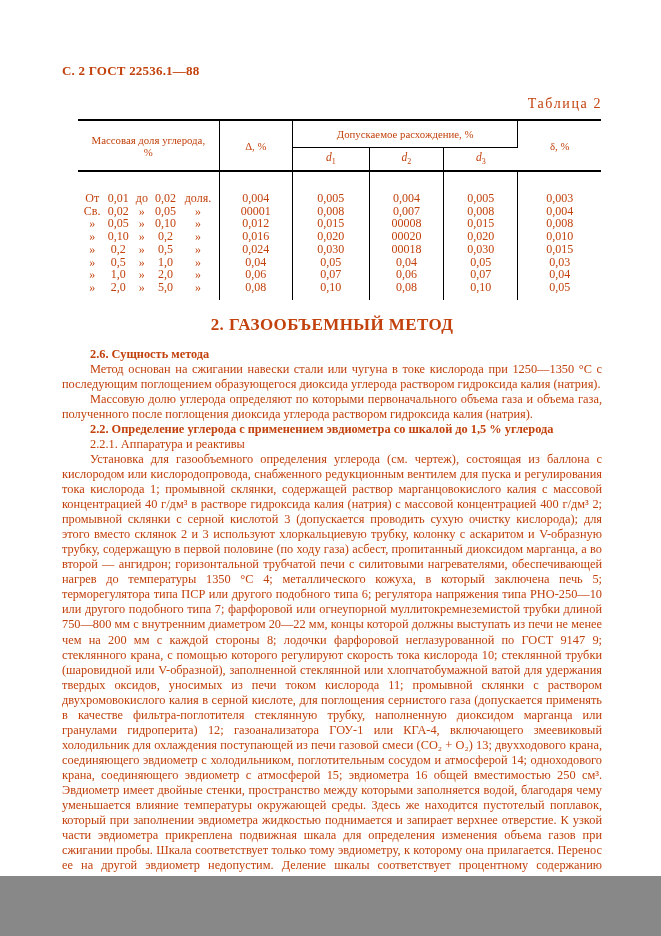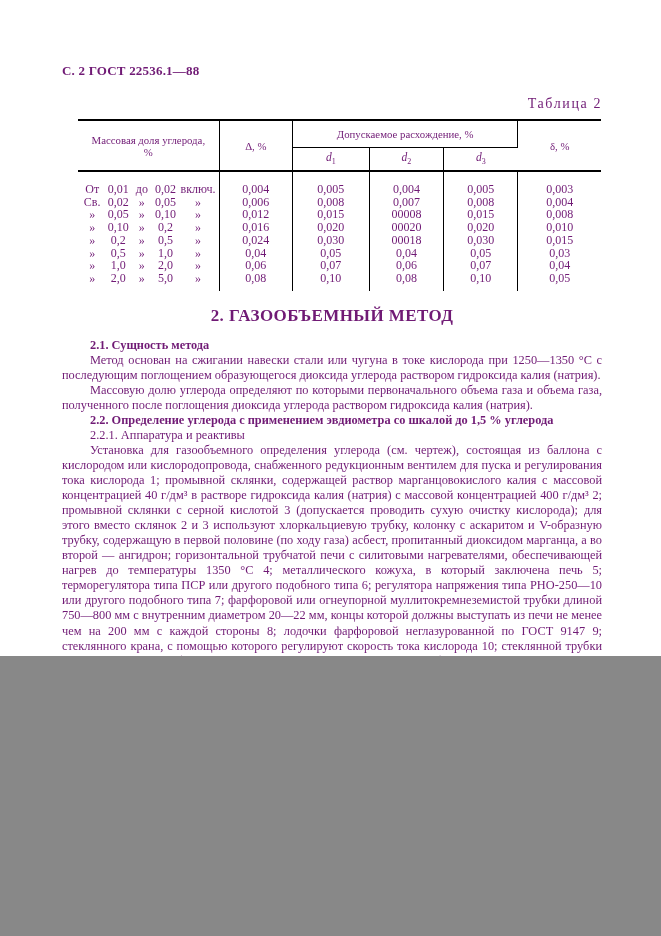--- a/index.html
+++ b/index.html
@@ -1,23 +1,23 @@
 <!DOCTYPE html>
 <html lang="ru"><head>
 <meta charset="utf-8">
 <style>
   html,body{margin:0;padding:0;}
   body{background:#888;}
   .page{
     position:relative;
-    width:661px;height:656px;
+    width:661px;height:876px;
     background:#ffffff;
     overflow:hidden;
     font-family:"Liberation Serif","DejaVu Serif",serif;
-    color:#701a75;
+    color:#c2410c;
     box-sizing:border-box;
   }
   .content{
     position:absolute;left:62px;top:0;width:540px;
   }
   .doc-header{
     margin-top:63px;
     font-size:13px;font-weight:bold;letter-spacing:.2px;
   }
   .table-caption{
@@ -48,21 +48,21 @@
   .gost-table th:last-child,.gost-table td:last-child{border-right:none;}
   .gost-table th.group{border-bottom:1px solid #000;height:22px;}
   .gost-table th.sub{height:18px;font-size:11px;}
   .gost-table th.sub i{font-size:11.5px;}
   .gost-table th.sub sub{font-size:8px;}
   .gost-table td{
     font-size:12px;line-height:12.7px;
     text-align:center;vertical-align:top;
     padding:0 2px;
   }
-  .gost-table tbody tr:first-child td{padding-top:11px;}
+  .gost-table tbody tr:first-child td{padding-top:20px;}
   .gost-table tbody tr:last-child td{padding-bottom:6px;}
   .range-cell{display:flex;justify-content:center;}
   .range-cell span{display:inline-block;text-align:center;}
   .range-cell .rp{width:30px;}
   .range-cell .rf{width:34px;}
   .range-cell .rm{width:24px;}
   .range-cell .rt{width:34px;}
   .range-cell .rs{width:46px;}
   .section-title{
     margin-top:15px;
@@ -107,41 +107,41 @@
         </tr>
       </thead>
       <tbody>
       <tr>
         <td>
           <span class="range-cell">
             <span class="rp">От</span>
                 <span class="rf">0,01</span>
                 <span class="rm">до</span>
                 <span class="rt">0,02</span>
-                <span class="rs">включ.</span>
+                <span class="rs">доля.</span>
           </span>
         </td>
         <td>0,004</td>
         <td>0,005</td>
         <td>0,004</td>
         <td>0,005</td>
         <td>0,003</td>
       </tr>
 
       <tr>
         <td>
           <span class="range-cell">
             <span class="rp">Св.</span>
                 <span class="rf">0,02</span>
                 <span class="rm">»</span>
                 <span class="rt">0,05</span>
                 <span class="rs">»</span>
           </span>
         </td>
-        <td>0,006</td>
+        <td>00001</td>
         <td>0,008</td>
         <td>0,007</td>
         <td>0,008</td>
         <td>0,004</td>
       </tr>
 
       <tr>
         <td>
           <span class="range-cell">
             <span class="rp">»</span>
@@ -241,21 +241,21 @@
         <td>0,08</td>
         <td>0,10</td>
         <td>0,05</td>
       </tr>
     </tbody>
     </table>
 
     <div class="section-title">2. ГАЗООБЪЕМНЫЙ МЕТОД</div>
 
     <div class="bodytext">
-      <p class="hd first">2.1. Сущность метода</p>
+      <p class="hd first">2.6. Сущность метода</p>
       <p>Метод основан на сжигании навески стали или чугуна в токе кислорода при 1250—1350 °С с последующим поглощением образующегося диоксида углерода раствором гидроксида калия (натрия).</p>
       <p>Массовую долю углерода определяют по которыми первоначального объема газа и объема газа, полученного после поглощения диоксида углерода раствором гидроксида калия (натрия).</p>
       <p class="hd">2.2. Определение углерода с применением эвдиометра со шкалой до 1,5 % углерода</p>
       <p>2.2.1. Аппаратура и реактивы</p>
       <p>Установка для газообъемного определения углерода (см. чертеж), состоящая из баллона с кислородом или кислородопровода, снабженного редукционным вентилем для пуска и регулирования тока кислорода 1; промывной склянки, содержащей раствор марганцовокислого калия с массовой концентрацией 40 г/дм³ в растворе гидроксида калия (натрия) с массовой концентрацией 400 г/дм³ 2; промывной склянки с серной кислотой 3 (допускается проводить сухую очистку кислорода); для этого вместо склянок 2 и 3 используют хлоркальциевую трубку, колонку с аскаритом и V-образную трубку, содержащую в первой половине (по ходу газа) асбест, пропитанный диоксидом марганца, а во второй — ангидрон; горизонтальной трубчатой печи с силитовыми нагревателями, обеспечивающей нагрев до температуры 1350 °С 4; металлического кожуха, в который заключена печь 5; терморегулятора типа ПСР или другого подобного типа 6; регулятора напряжения типа РНО-250—10 или другого подобного типа 7; фарфоровой или огнеупорной муллитокремнеземистой трубки длиной 750—800 мм с внутренним диаметром 20—22 мм, концы которой должны выступать из печи не менее чем на 200 мм с каждой стороны 8; лодочки фарфоровой неглазурованной по ГОСТ 9147 9; стеклянного крана, с помощью которого регулируют скорость тока кислорода 10; стеклянной трубки (шаровидной или V-образной), заполненной стеклянной или хлопчатобумажной ватой для удержания твердых оксидов, уносимых из печи током кислорода 11; промывной склянки с раствором двухромовокислого калия в серной кислоте, для поглощения сернистого газа (допускается применять в качестве фильтра-поглотителя стеклянную трубку, наполненную диоксидом марганца или гранулами гидроперита) 12; газоанализатора ГОУ-1 или КГА-4, включающего змеевиковый холодильник для охлаждения поступающей из печи газовой смеси (CO₂ + O₂) 13; двухходового крана, соединяющего эвдиометр с холодильником, поглотительным сосудом и атмосферой 14; одноходового крана, соединяющего эвдиометр с атмосферой 15; эвдиометра 16 общей вместимостью 250 см³. Эвдиометр имеет двойные стенки, пространство между которыми заполняется водой, благодаря чему уменьшается влияние температуры окружающей среды. Здесь же находится пустотелый поплавок, который при заполнении эвдиометра жидкостью поднимается и запирает верхнее отверстие. К узкой части эвдиометра прикреплена подвижная шкала для определения изменения объема газов при сжигании пробы. Шкала соответствует только тому эвдиометру, к которому она прилагается. Перенос ее на другой эвдиометр недопустим. Деление шкалы соответствует процентному содержанию углерода в 1 г исследуемого вещества. Эвдиометры градуированы при температуре 16 или 20 °С и атмосферном давлении 7448 Па (760 мм рт. ст.), поэтому для иных условий вводят поправку на температуру и атмосферное давление по соответствующей таблице, прилагаемой к газоанализатору; термометра для измерения температуры газов 17; сосуда для поглощения диоксида углерода 18, наполненного раствором гидроксида калия (натрия) и снабженного затворными клапанами-поплавками, которые закрывают поглотитель при его наполнении раствором</p>
     </div>
 
   </div>
 </div>
 

